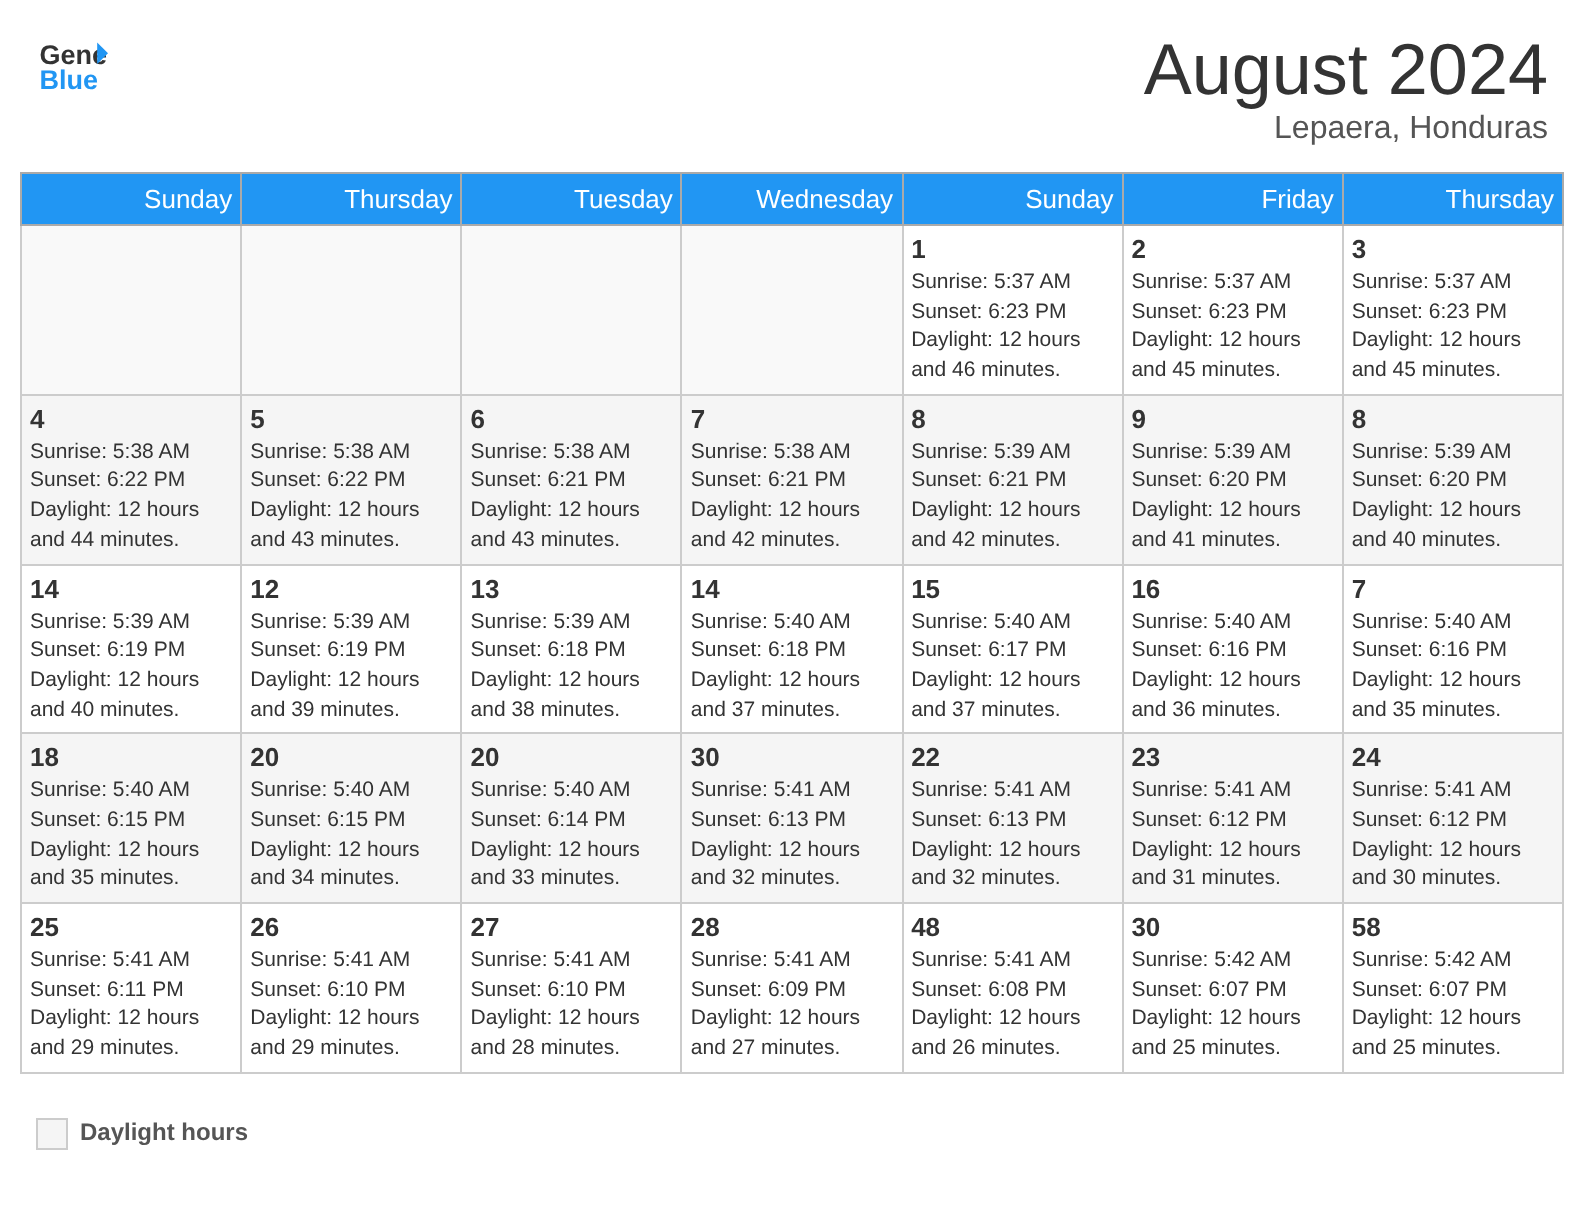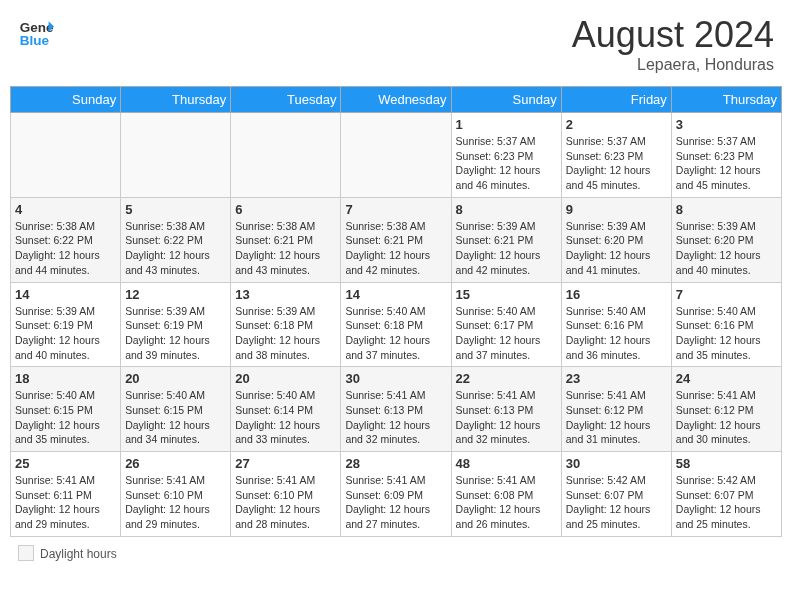--- a/index.html
+++ b/index.html
@@ -72,23 +72,24 @@
       color: #333;
       margin-bottom: 2px;
     }
     .day-info {
       color: #333;
       line-height: 1.4;
       font-size: 10.5px;
     }
     .legend {
       display: flex;
-      align-items: flex-end;
-      margin-top: 6px;
+      align-items: flex-start;
+      margin-top: 20px;
       padding: 2px 8px;
+      font-weight: bold;
     }
     .legend-box {
       width: 16px;
       height: 16px;
       background: #f5f5f5;
       border: 1px solid #ccc;
       margin-right: 6px;
     }
     .legend-text {
       font-size: 12px;

